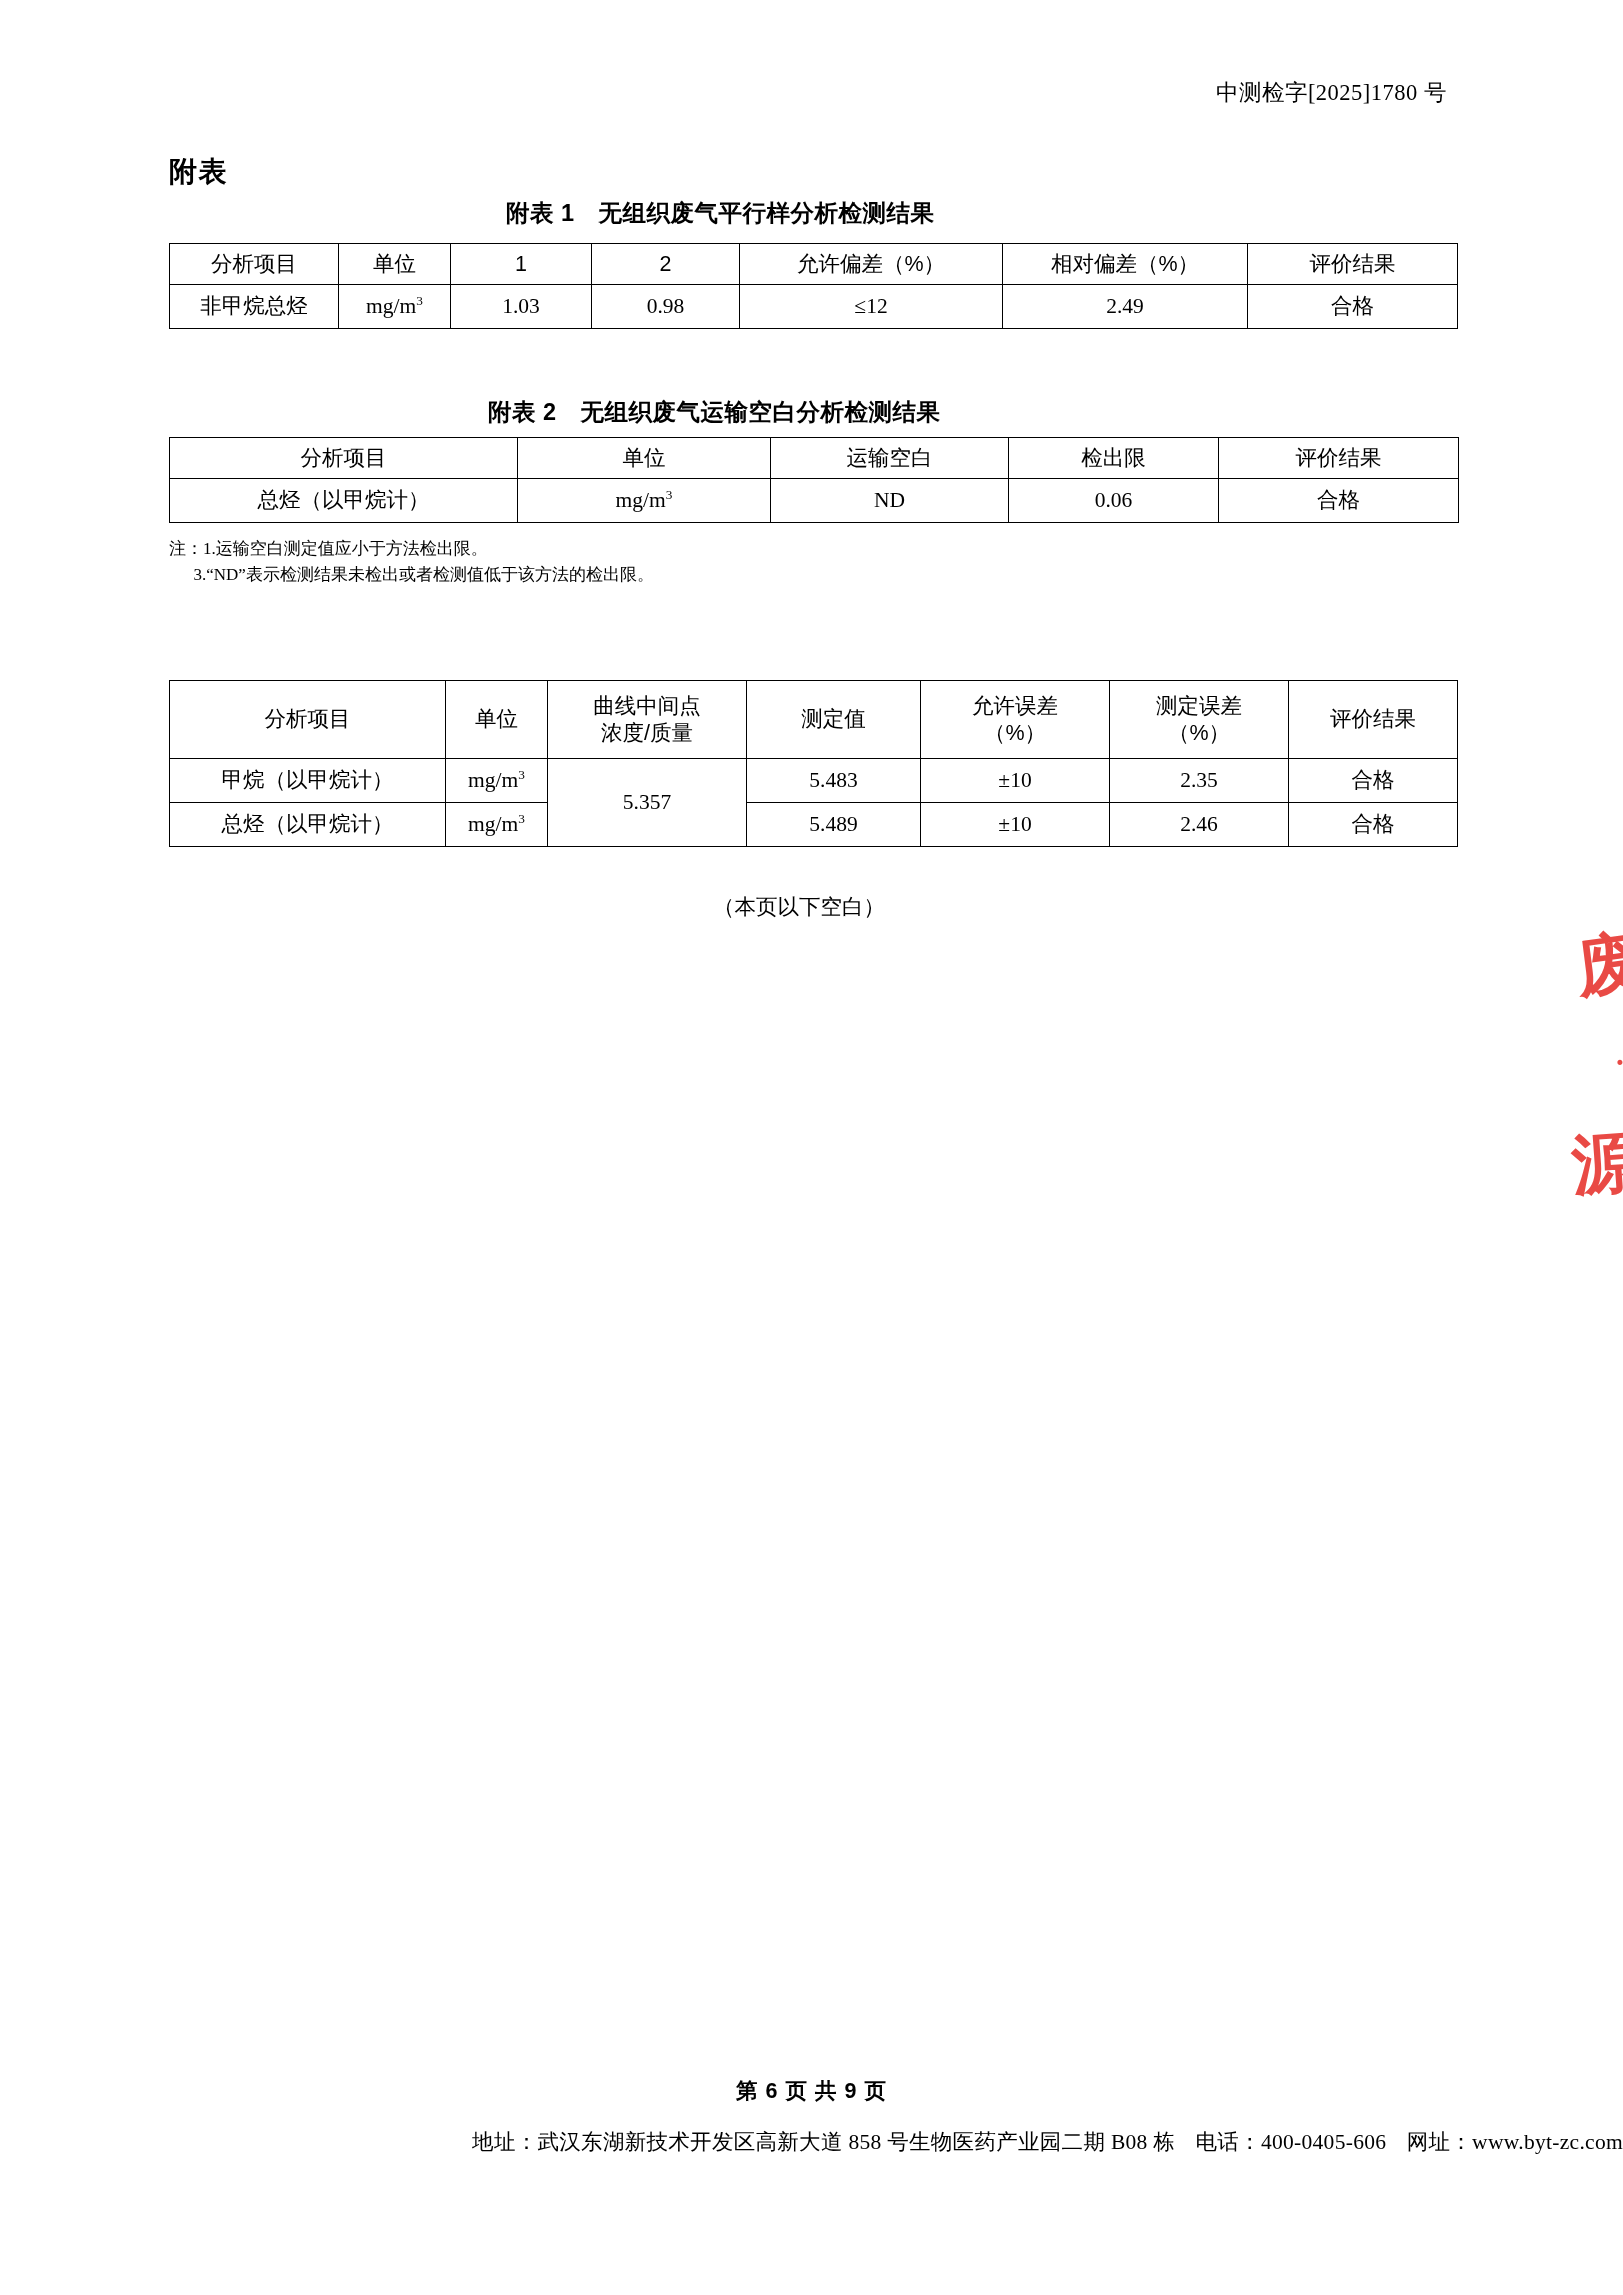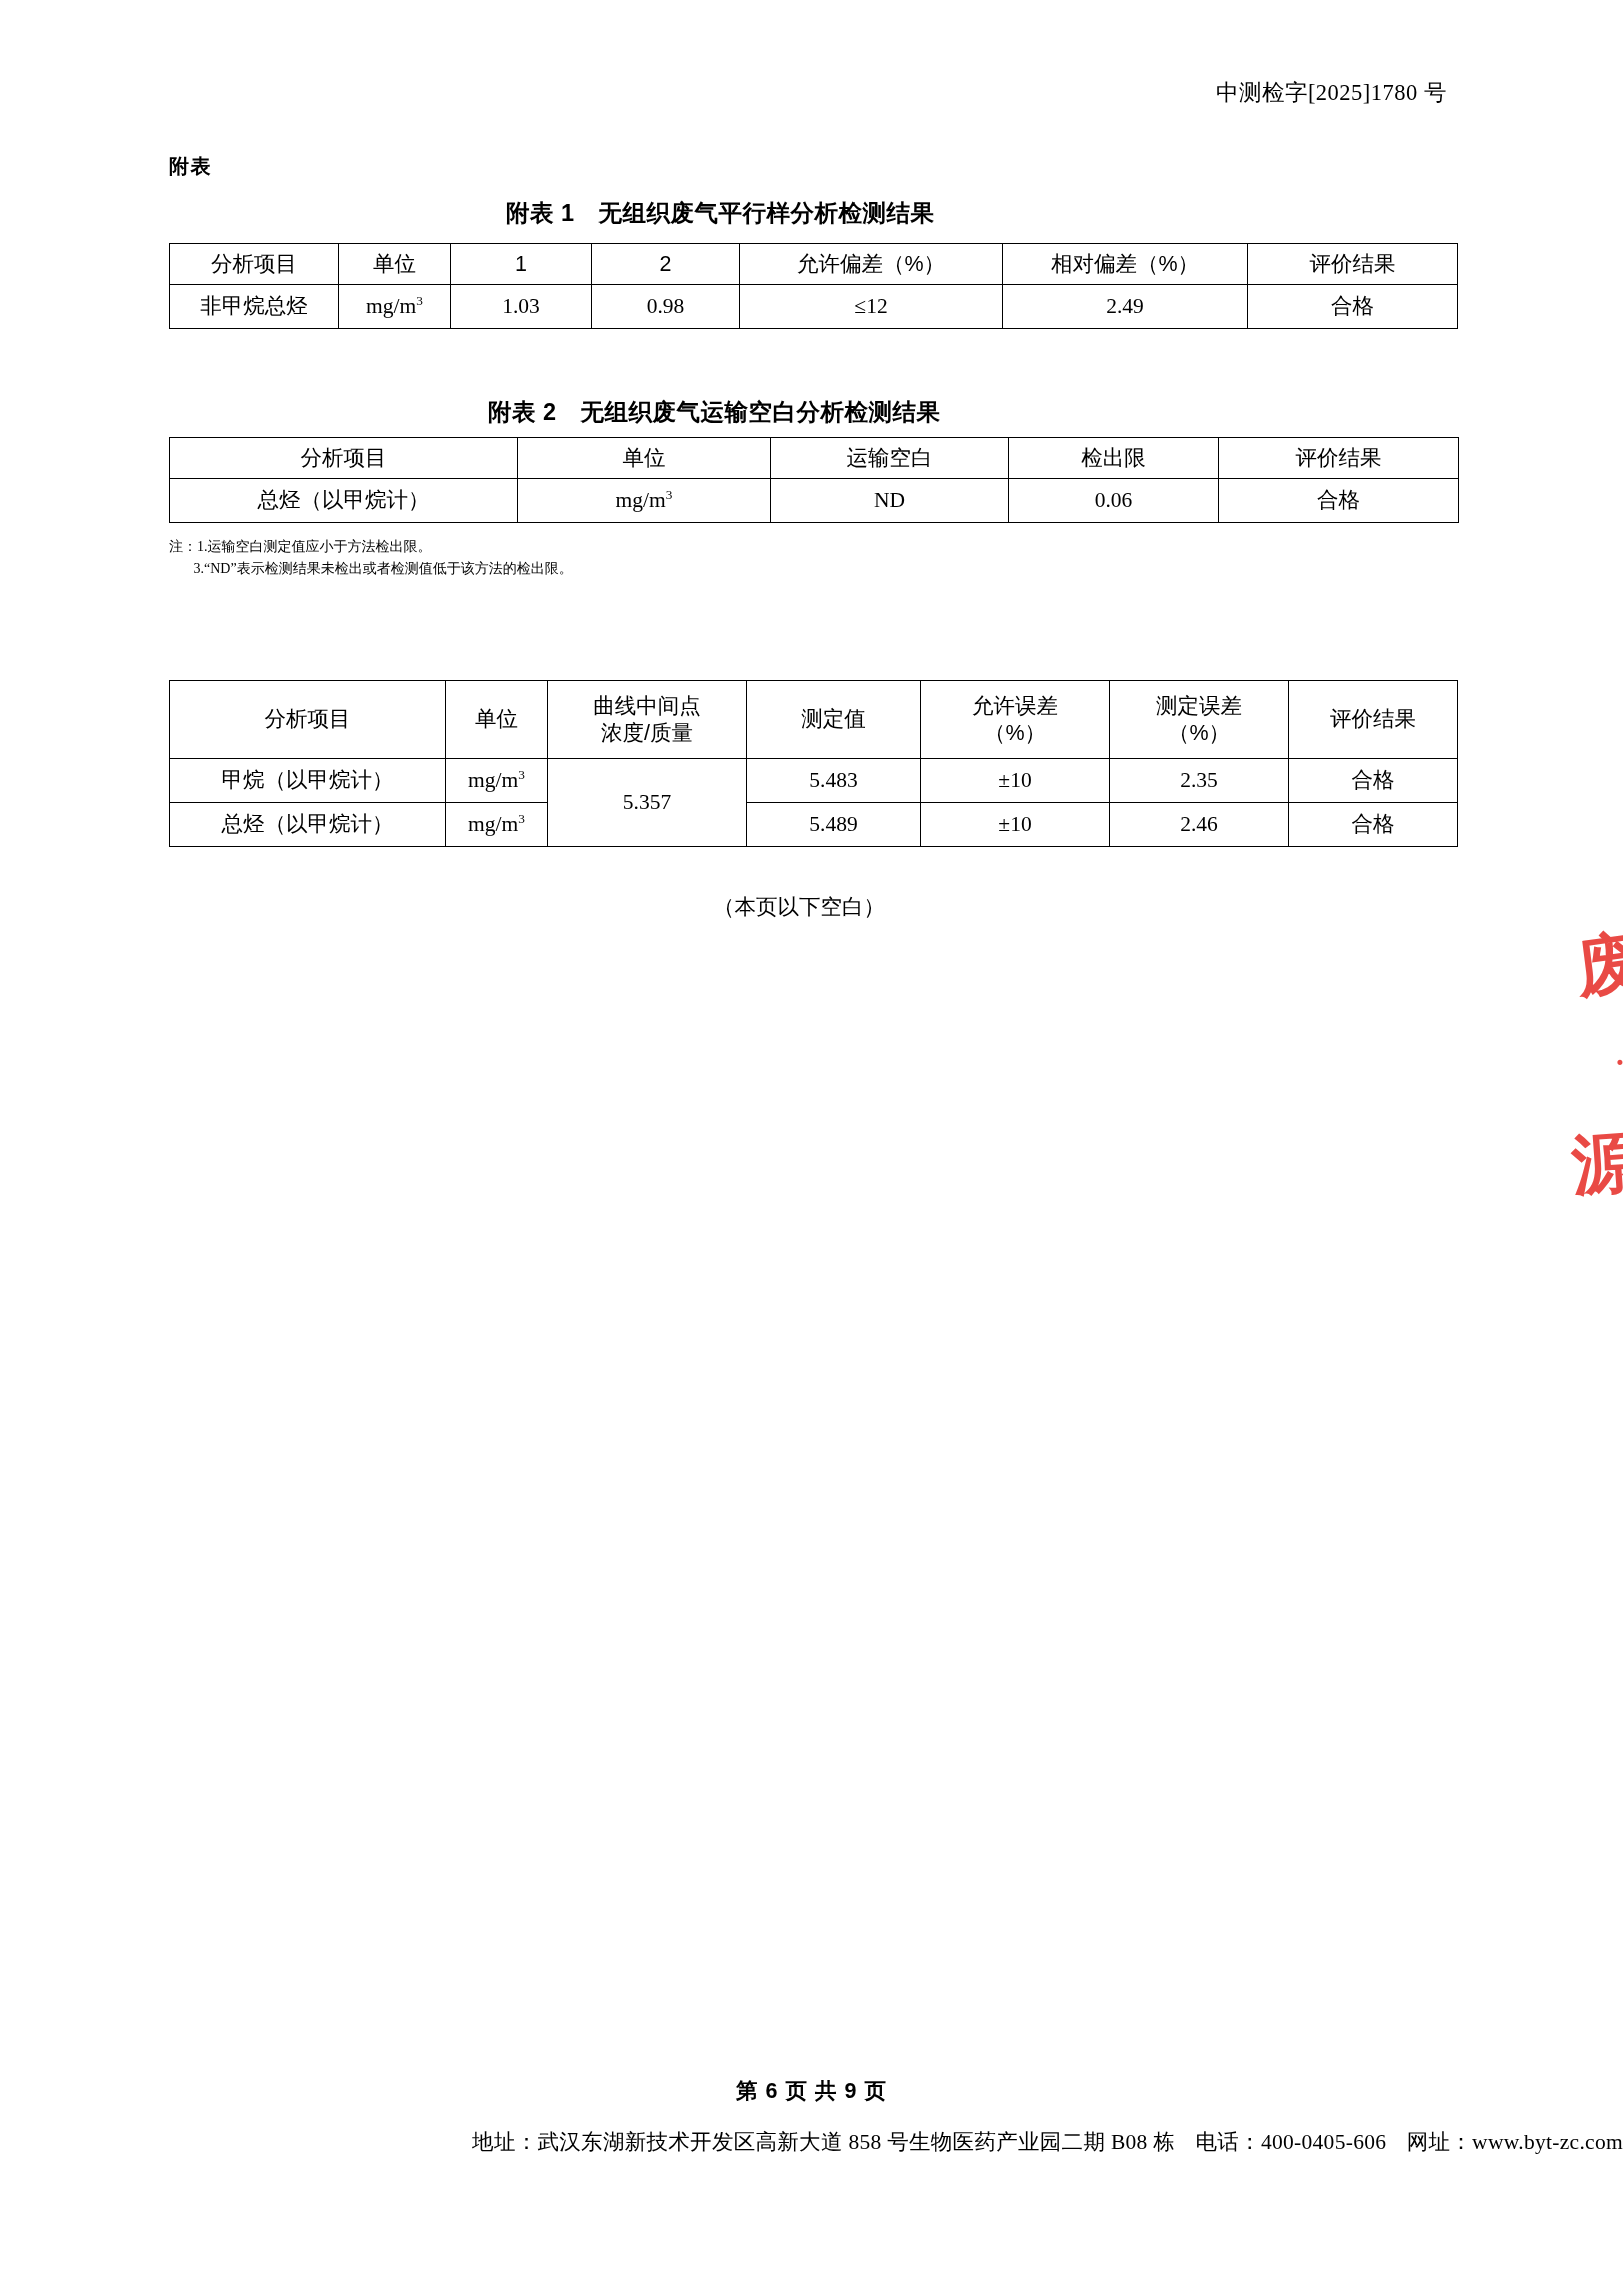--- a/index.html
+++ b/index.html
@@ -30,21 +30,21 @@
     font-size: 22.5px;
     letter-spacing: 0.5px;
     white-space: nowrap;
   }
 
   
   .attach-title {
     position: absolute;
     left: 169px;
     top: 153px;
-    font-size: 20px;
+    font-size: 28px;
     font-weight: bold;
     font-family: Liberation Mono, monospace;
     letter-spacing: 1.5px;
   }
 
   
   .tbl-caption {
     position: absolute;
     font-size: 23.5px;
     font-weight: bold;
@@ -72,21 +72,21 @@
     font-family: "Liberation Sans", sans-serif;
     font-size: 21.5px;
   }
   .hdr-row td, .hdr-row th { height: 40px; }
   .data-row td { height: 43px; }
   sup { font-size: 0.62em; vertical-align: super; }
 
   
   .notes {
     position: absolute;
-    font-size: 14px;
+    font-size: 17px;
     line-height: 1.55;
     white-space: nowrap;
   }
   .notes .n2 { margin-left: 24.5px; display: block; }
 
   .blank-note {
     position: absolute;
     font-size: 21.5px;
     white-space: nowrap;
   }

